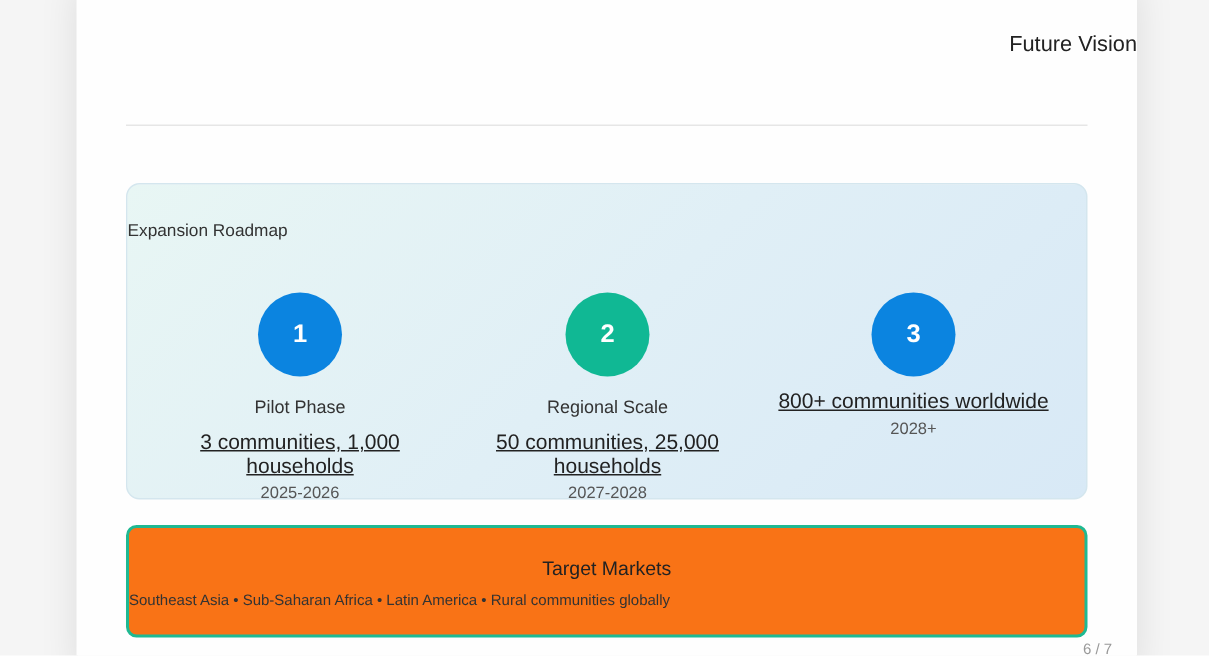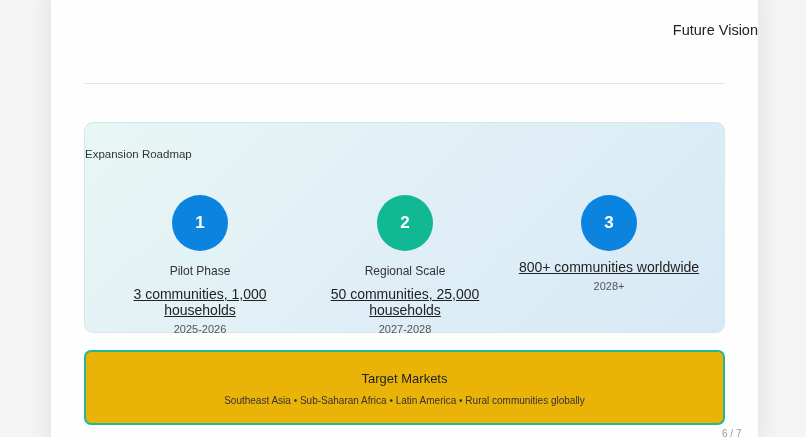--- a/index.html
+++ b/index.html
@@ -39,28 +39,28 @@
   }
   .circle {
     width:56px; height:56px; border-radius:50%; margin:0 auto;
     color:#fff; font-weight:bold; font-size:17px; line-height:56px; text-align:center;
   }
   .step-name { margin-top:13px; font-size:12px; color:#333;text-align:center; }
   .step-desc { margin-top:8px; font-size:14px; color:#222;text-decoration:underline; }
   .step-years { margin-top:5px; font-size:11px; color:#555;text-align:center; }
   .target {
     position:absolute; left:33px; top:360px; width:637px; height:71px;
-    border:2px solid #1fb992; border-radius:7px; background:#eab308;
+    border:2px solid #1fb992; border-radius:7px; background:#f97316;
   }
   .target-title {
     position:absolute; left:0; right:0; top:19px; text-align:center;
     font-size:13px; color:#222;
   }
   .target-list {
-    position:absolute; left:0; right:0; top:43px; text-align:center;
+    position:absolute; left:0; right:0; top:43px; 
     font-size:10px; color:#333;
   }
   .pager {
     position:absolute; left:722px; top:428px; font-size:10px; color:#999;
   }
 </style>
 </head>
 <body>
 
 <div class="slide">

